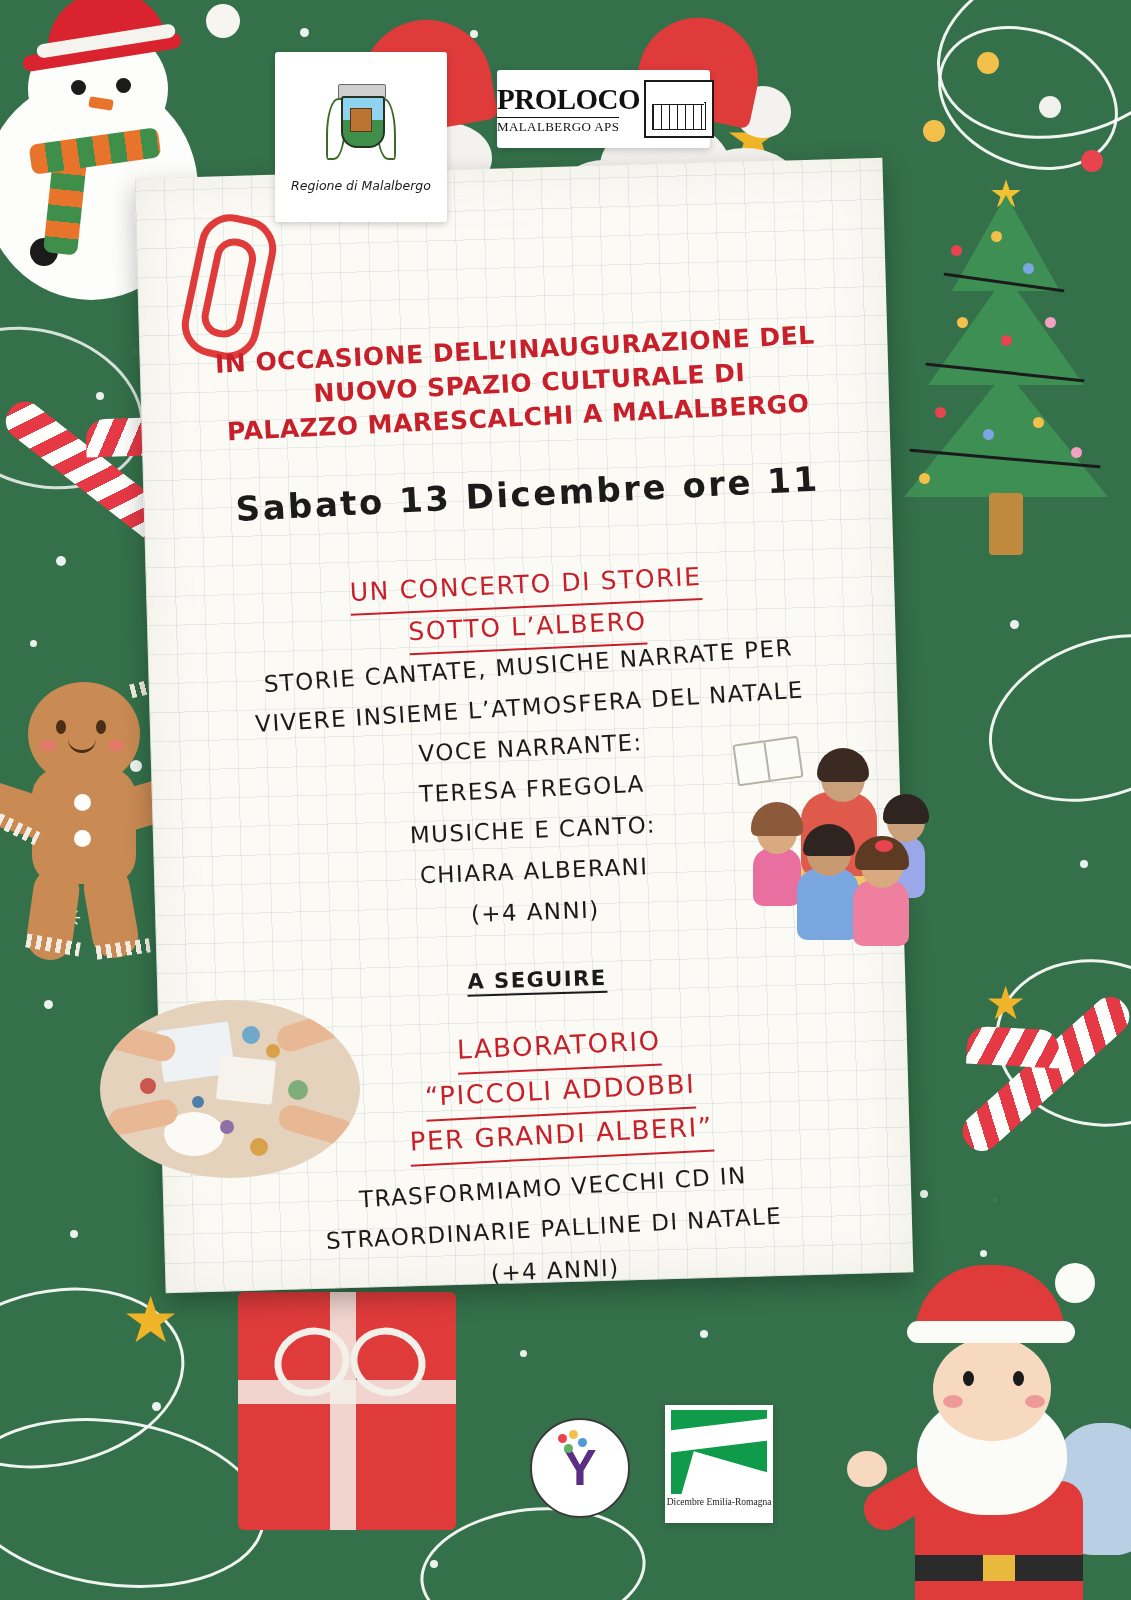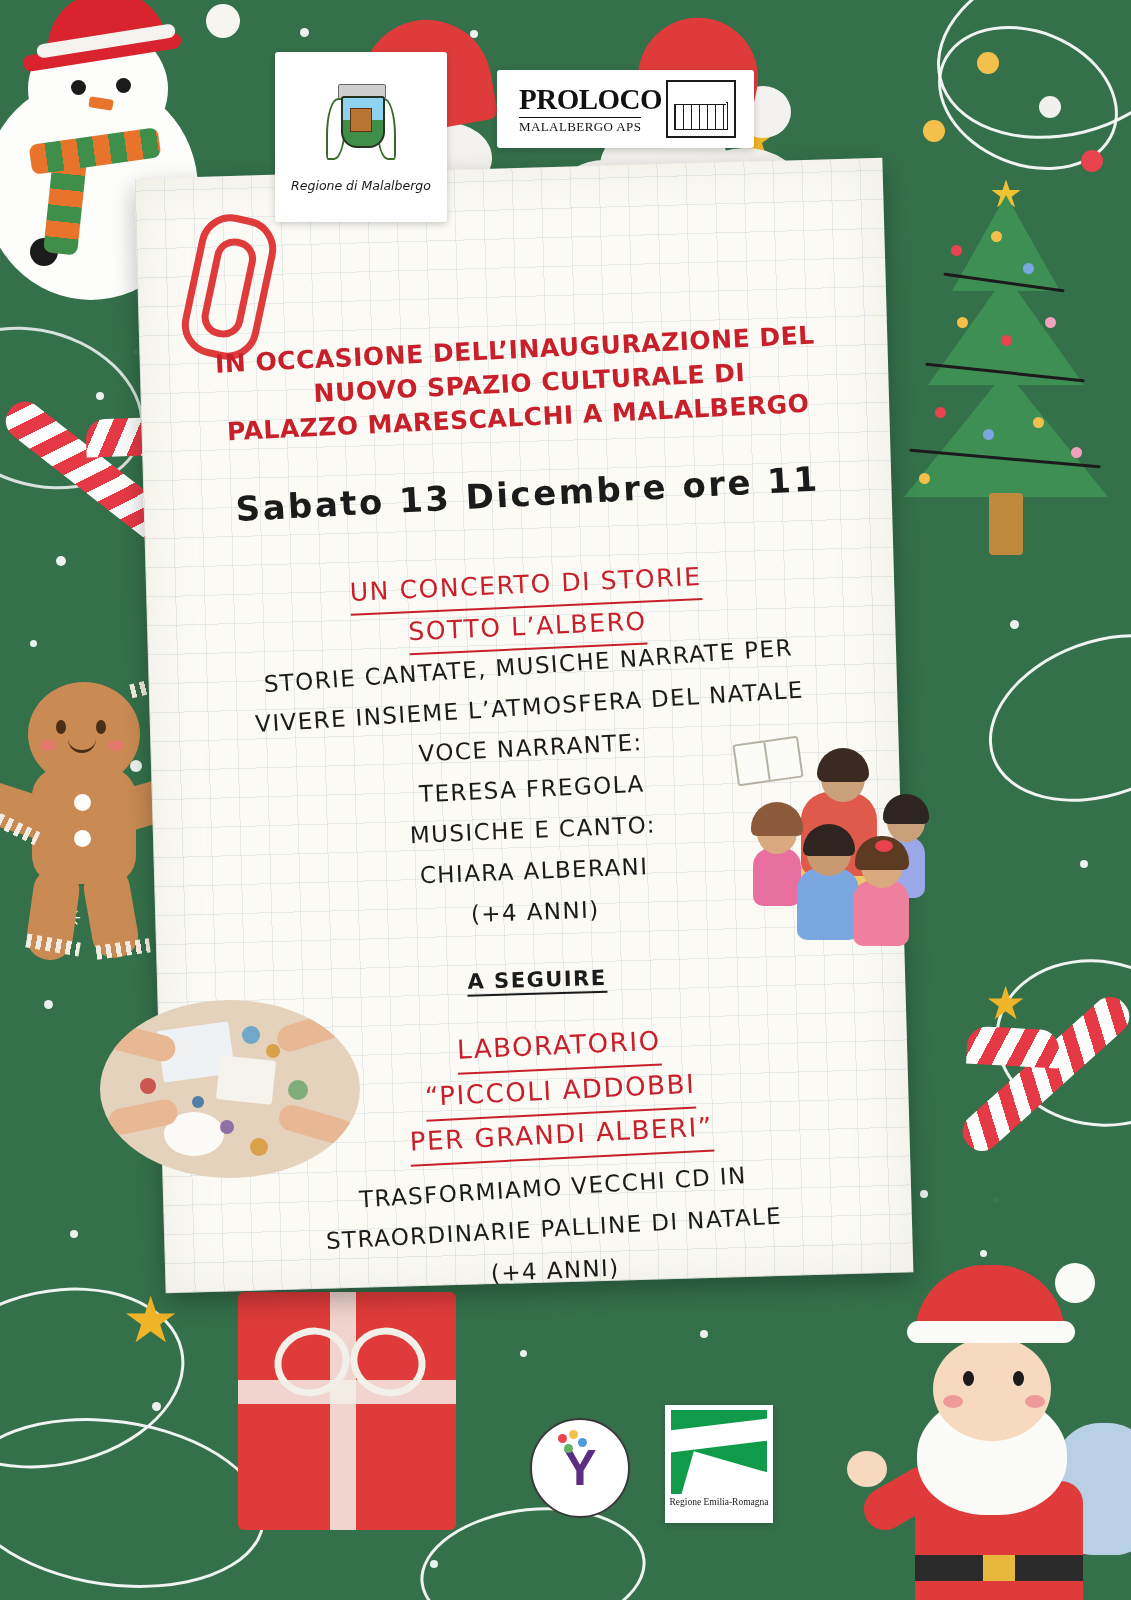--- a/index.html
+++ b/index.html
@@ -246,21 +246,21 @@
     font-size: 12.5px;
     font-style: italic;
     color: #1b1b1b;
     margin-top: 2px;
     white-space: nowrap;
   }
   #logo-proloco {
     left: 497px; top: 70px; width: 213px; height: 78px;
     flex-direction: row;
     justify-content: flex-start;
-    padding: 0 22px;
+    padding: 0 0;
     gap: 4px;
   }
   .proloco-text {
     display: flex;
     flex-direction: column;
     align-items: flex-start;
     line-height: 1;
   }
   .proloco-main {
     font-family: "Liberation Serif", serif;
@@ -832,15 +832,15 @@
       <i style="left:0;top:0;background:#e8434f"></i>
       <i style="left:11px;top:-4px;background:#f3c14b"></i>
       <i style="left:20px;top:4px;background:#4f9bd9"></i>
       <i style="left:6px;top:10px;background:#61b064"></i>
     </div>
     <div class="youz-y">Y</div>
   </div>
 
   <div id="logo-regione">
     <div class="regione-mark"></div>
-    <div class="regione-caption">Regione Emilia-Romagna</div>
+    <div class="regione-caption">Dicembre Emilia-Romagna</div>
   </div>
 </div>
 
 </body></html>

